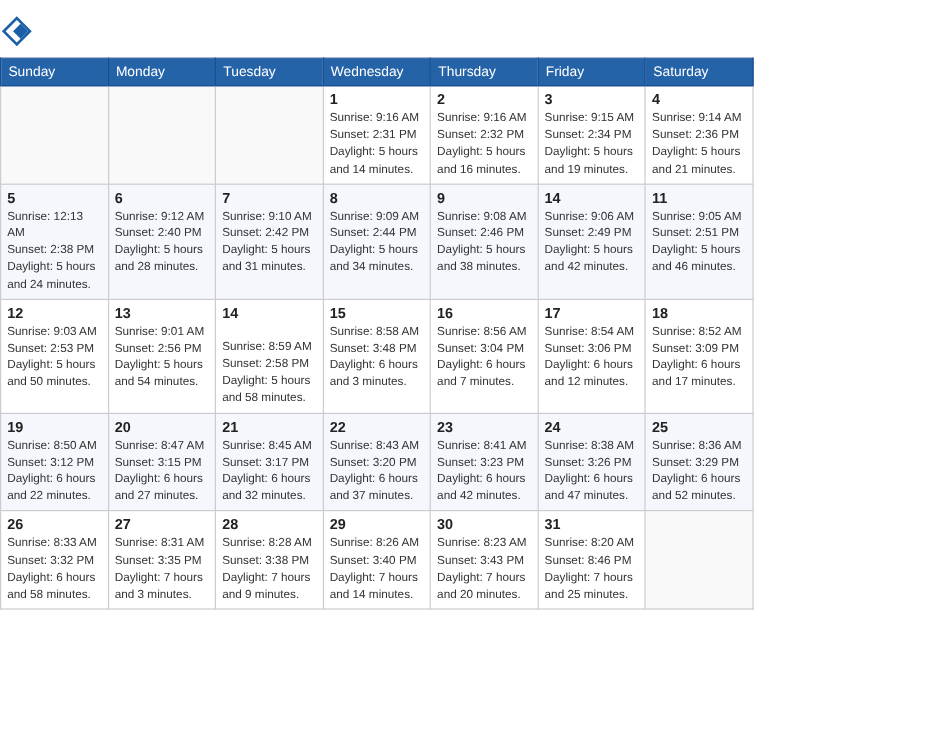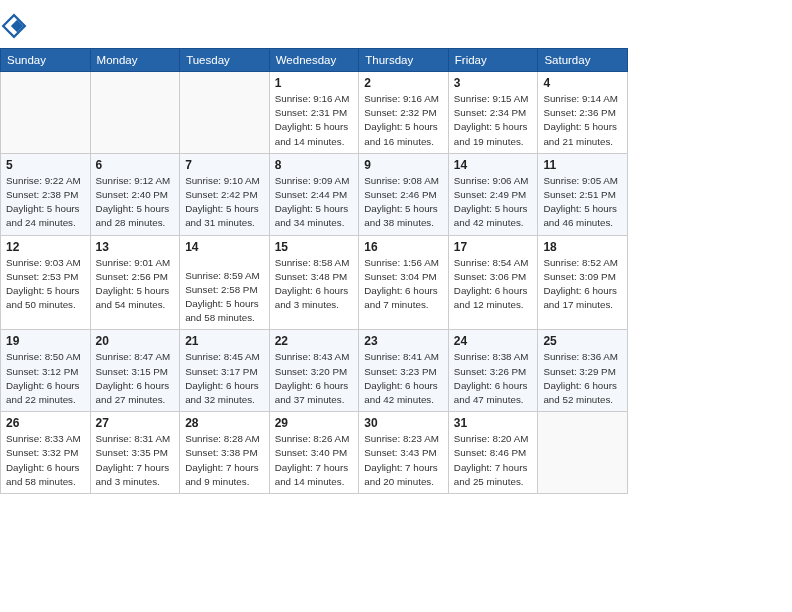--- a/index.html
+++ b/index.html
@@ -153,21 +153,21 @@
             <div class="day-number">4</div>
             <div class="day-info" style="white-space: pre-line;">Sunrise: 9:14 AM
 Sunset: 2:36 PM
 Daylight: 5 hours
 and 21 minutes.</div>
           </td>
         </tr>
         <tr>
           <td>
             <div class="day-number">5</div>
-            <div class="day-info" style="white-space: pre-line;">Sunrise: 9:22 AM
+            <div class="day-info" style="white-space: pre-line;">Sunrise: 12:13 AM
 Sunset: 2:38 PM
 Daylight: 5 hours
 and 24 minutes.</div>
           </td>
           <td>
             <div class="day-number">6</div>
             <div class="day-info" style="white-space: pre-line;">Sunrise: 9:12 AM
 Sunset: 2:40 PM
 Daylight: 5 hours
 and 28 minutes.</div>
@@ -232,21 +232,21 @@
           </td>
           <td>
             <div class="day-number">15</div>
             <div class="day-info" style="white-space: pre-line;">Sunrise: 8:58 AM
 Sunset: 3:48 PM
 Daylight: 6 hours
 and 3 minutes.</div>
           </td>
           <td>
             <div class="day-number">16</div>
-            <div class="day-info" style="white-space: pre-line;">Sunrise: 1:56 AM
+            <div class="day-info" style="white-space: pre-line;">Sunrise: 8:56 AM
 Sunset: 3:04 PM
 Daylight: 6 hours
 and 7 minutes.</div>
           </td>
           <td>
             <div class="day-number">17</div>
             <div class="day-info" style="white-space: pre-line;">Sunrise: 8:54 AM
 Sunset: 3:06 PM
 Daylight: 6 hours
 and 12 minutes.</div>

